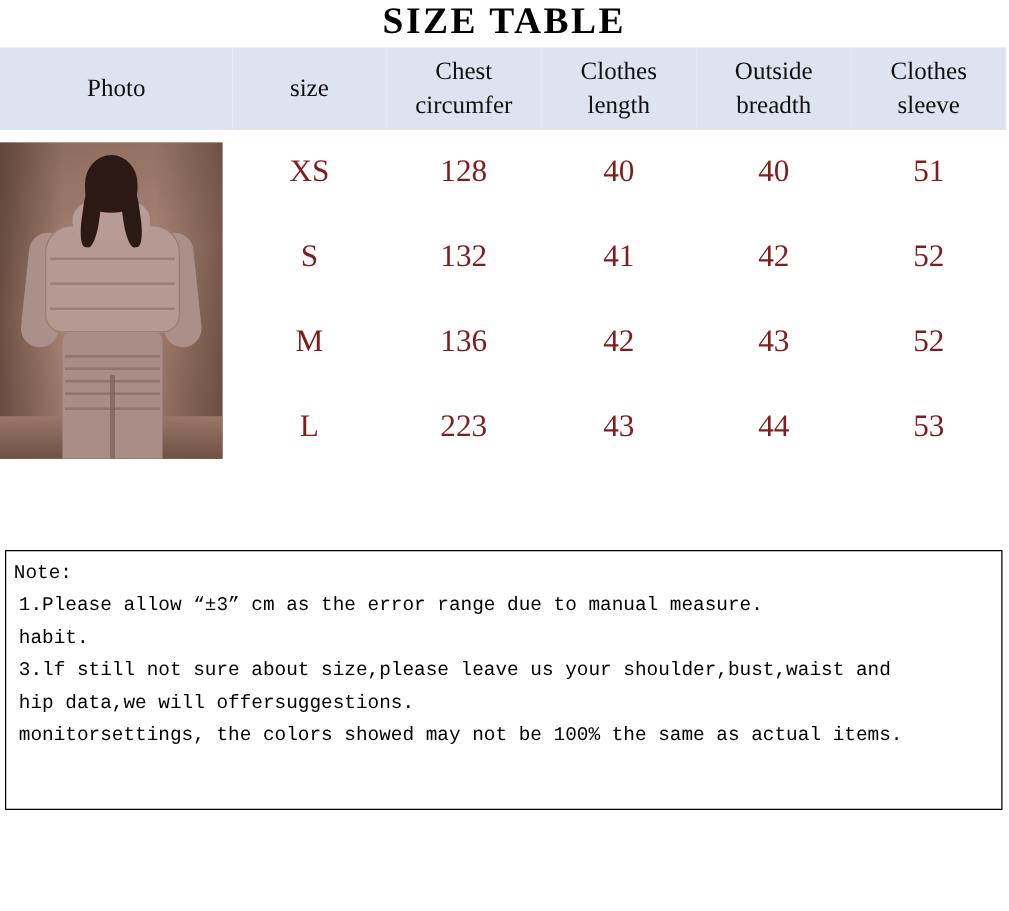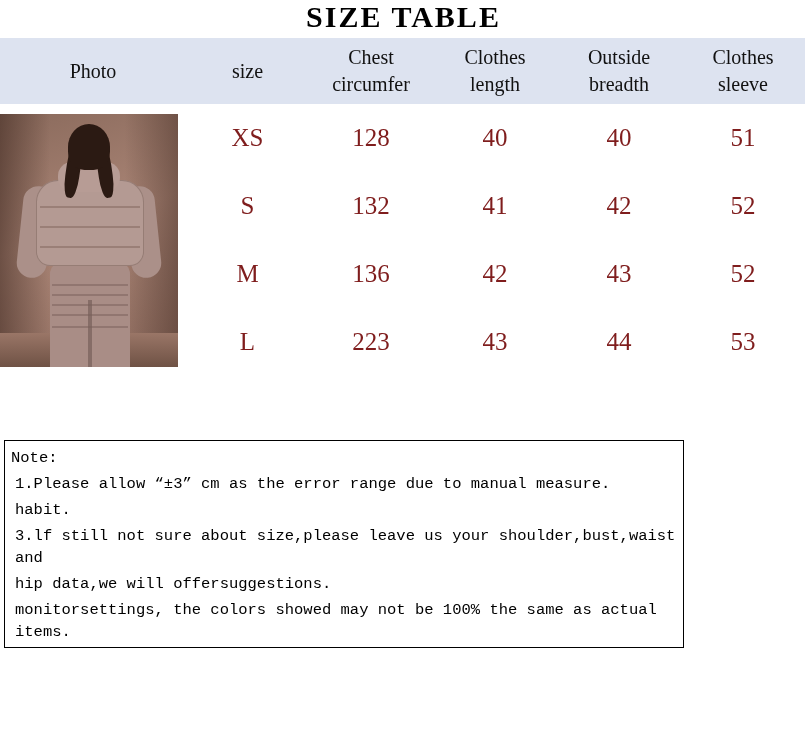--- a/index.html
+++ b/index.html
@@ -173,21 +173,21 @@
 
   tbody.data-rows td {
     font-size: 25px;
     height: 66px;
     color: #7f1d1d;
   }
   .notes {
     position: absolute;
     left: 4px;
     top: 440px;
-    width: 680px;
+    width: 798px;
     height: 208px;
     border: 1px solid #000;
     box-sizing: border-box;
     padding: 6px 0 6px 6px;
     font-family: "Liberation Mono", monospace;
     font-size: 15.5px;
     line-height: 22px;
     color: #000;
   }
   .notes .note-title { margin: 0 0 0 0; }

